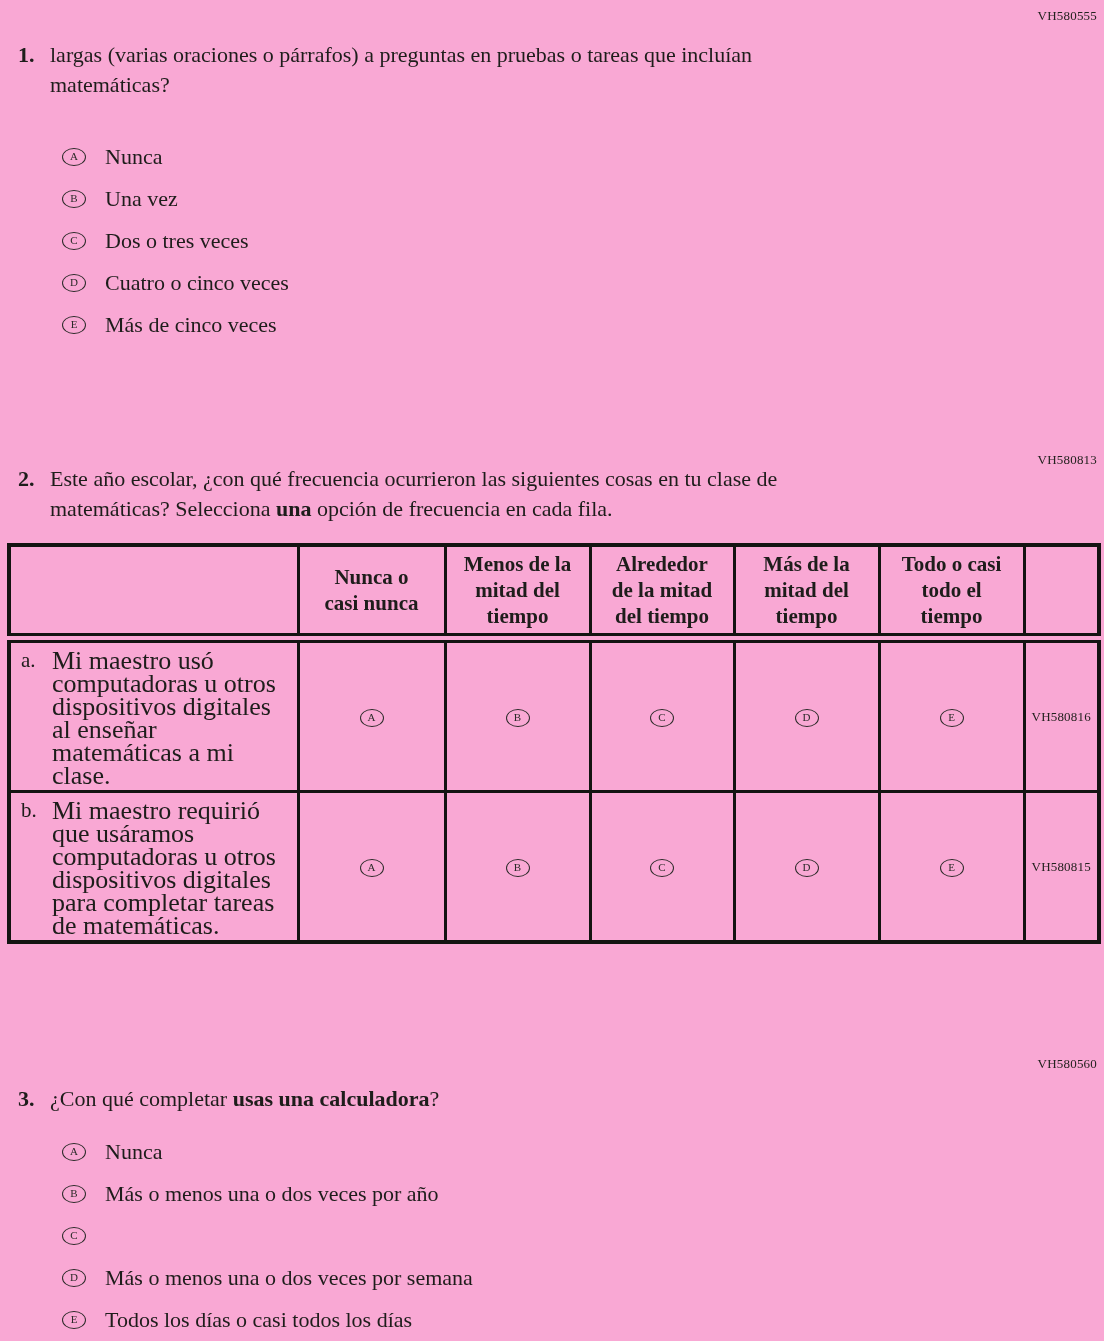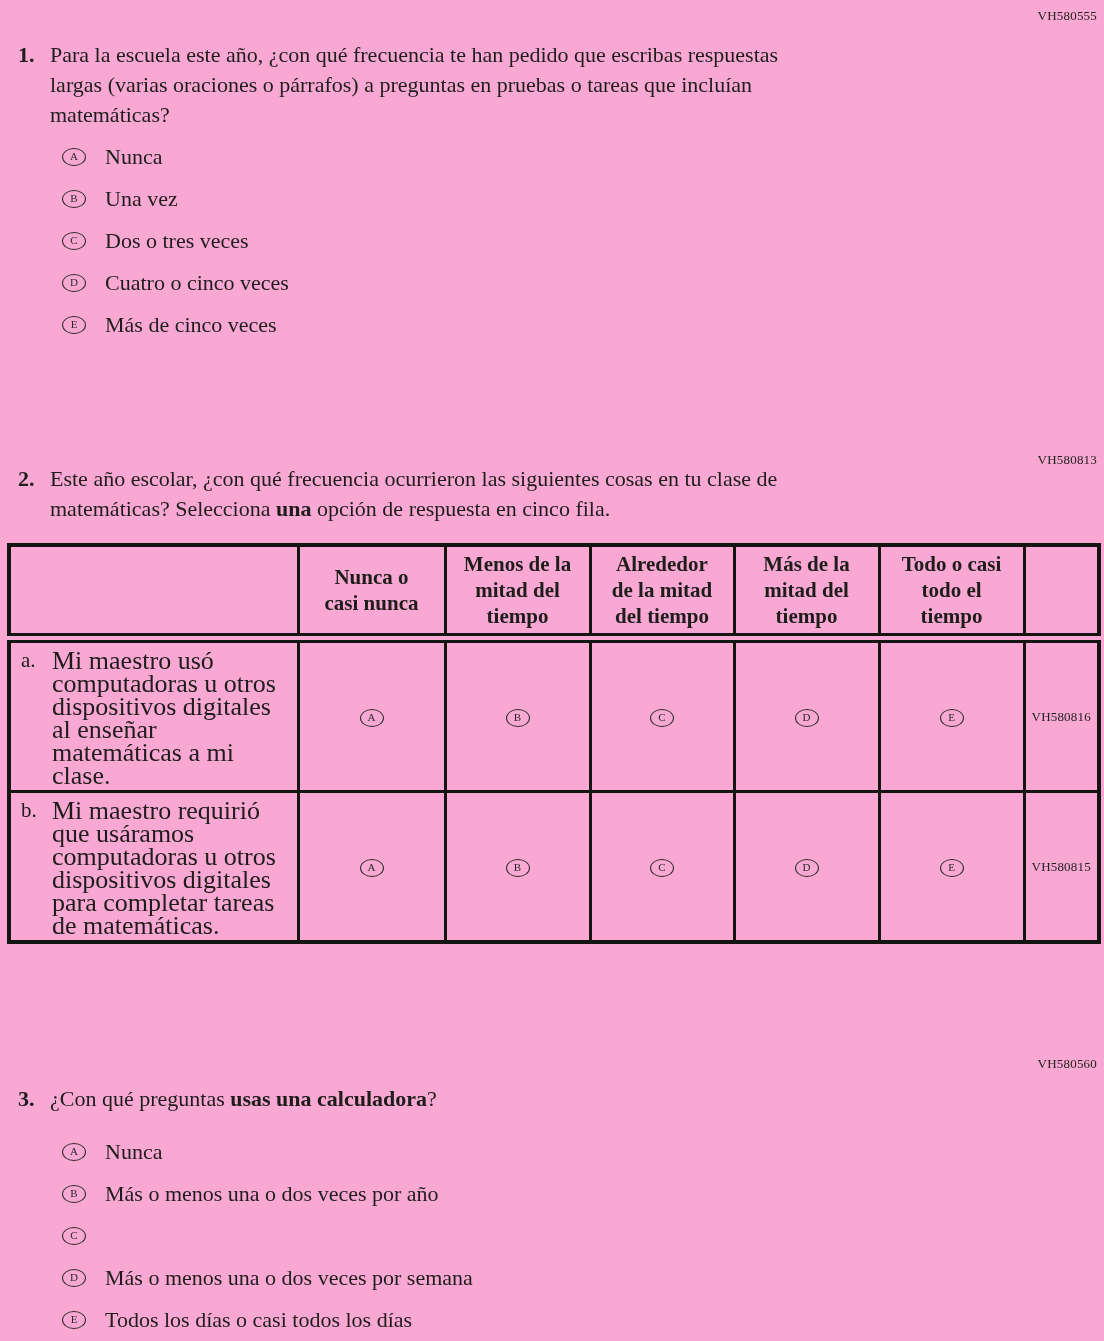--- a/index.html
+++ b/index.html
@@ -72,21 +72,20 @@
 </style>
 </head>
 <body>
 
 <div class="page">
 
   <div class="code code1">VH580555</div>
   <div class="question q1">
     <span class="qnum">1.</span>
     <span class="qtext">
-      <span class="qline">Para la escuela este año, ¿con qué frecuencia te han pedido que escribas respuestas</span>
       <span class="qline">largas (varias oraciones o párrafos) a preguntas en pruebas o tareas que incluían</span>
       <span class="qline">matemáticas?</span>
     </span>
   </div>
   <ul class="options q1-options">
     <li class="option">
       <span class="bubble">A</span>
       <span class="option-label">Nunca</span>
     </li>
     <li class="option">
@@ -105,21 +104,21 @@
       <span class="bubble">E</span>
       <span class="option-label">Más de cinco veces</span>
     </li>
   </ul>
 
   <div class="code code2">VH580813</div>
   <div class="question q2">
     <span class="qnum">2.</span>
     <span class="qtext">
       <span class="qline">Este año escolar, ¿con qué frecuencia ocurrieron las siguientes cosas en tu clase de</span>
-      <span class="qline"><span>matemáticas? Selecciona </span><span class="bold">una</span><span> opción de respuesta en cinco fila.</span></span>
+      <span class="qline"><span>matemáticas? Selecciona </span><span class="bold">una</span><span> opción de frecuencia en cada fila.</span></span>
     </span>
   </div>
 
   <div class="matrix-wrap">
     <table class="matrix">
       <colgroup>
         <col style="width:289px">
           <col style="width:147px">
           <col style="width:145px">
         <col style="width:144px">
@@ -186,21 +185,21 @@
           <td class="bubble-cell"><span class="bubble">E</span></td>
           <td class="code-cell">VH580815</td>
         </tr>
       </tbody>
     </table>
   </div>
 
   <div class="code code3">VH580560</div>
   <div class="question q3">
     <span class="qnum">3.</span>
-    <span class="qtext"><span>¿Con qué preguntas </span><span class="bold">usas una calculadora</span><span>?</span></span>
+    <span class="qtext"><span>¿Con qué completar </span><span class="bold">usas una calculadora</span><span>?</span></span>
   </div>
   <ul class="options q3-options">
     <li class="option">
       <span class="bubble">A</span>
       <span class="option-label">Nunca</span>
     </li>
     <li class="option">
       <span class="bubble">B</span>
       <span class="option-label">Más o menos una o dos veces por año</span>
     </li>

